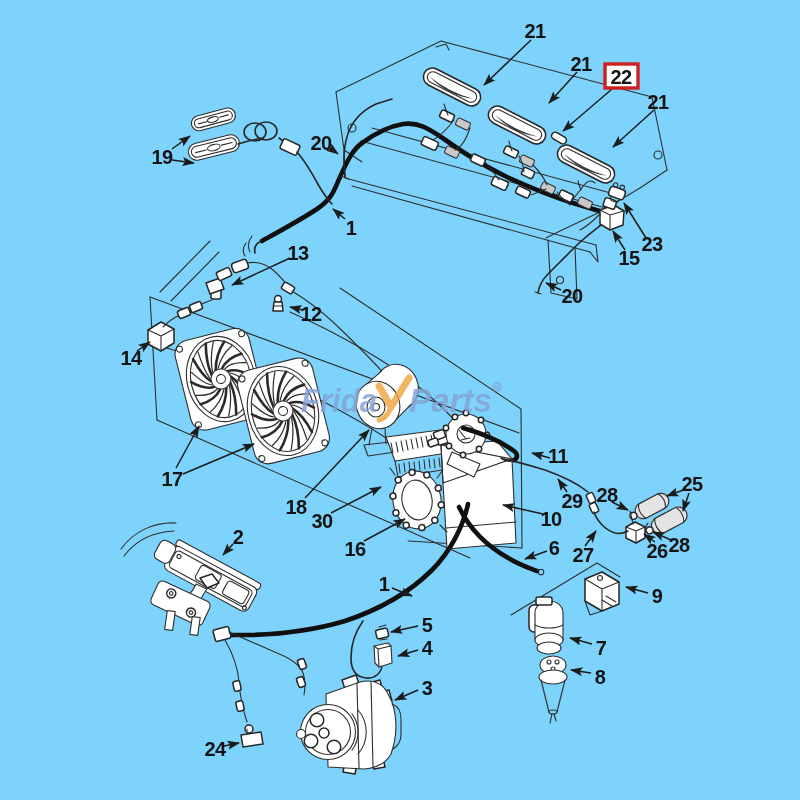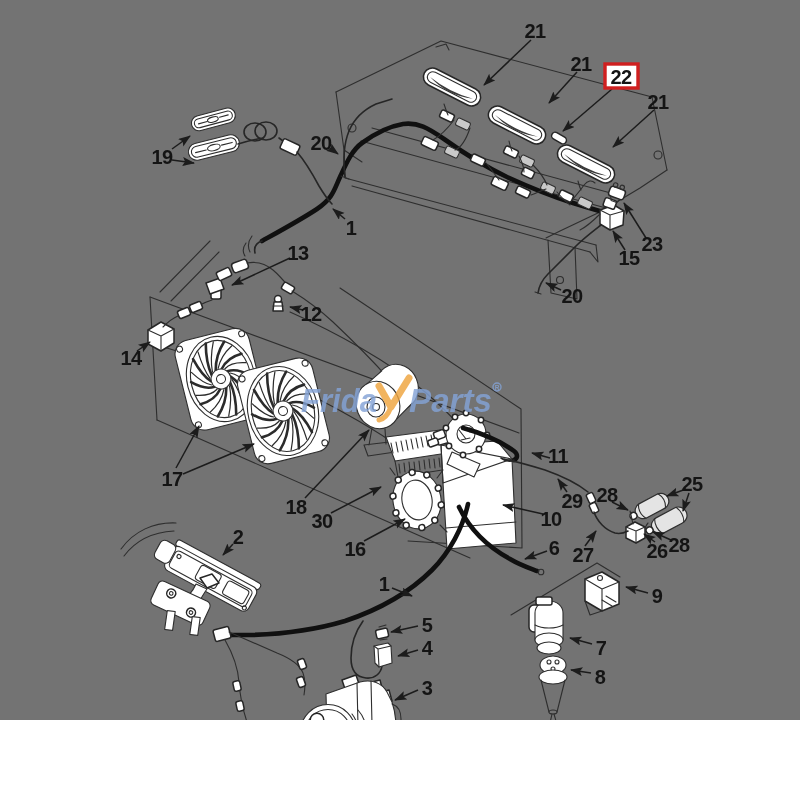--- a/index.html
+++ b/index.html
@@ -1,16 +1,16 @@
 <!DOCTYPE html>
 <html><head>
 <meta charset="utf-8">
 <style>
 html,body{margin:0;padding:0;background:#fff;}
-#page{position:relative;width:800px;height:720px;background:#737373;overflow:hidden;
+#page{position:relative;width:800px;height:800px;background:#7dd3fc;overflow:hidden;
 font-family:"Liberation Sans",sans-serif;}
 svg{position:absolute;left:0;top:0;}
 .t{fill:none;stroke:#2e2e2e;stroke-width:1.1;stroke-linecap:round;stroke-linejoin:round;}
 .m{fill:none;stroke:#262626;stroke-width:1.6;stroke-linecap:round;stroke-linejoin:round;}
 .k{fill:none;stroke:#101010;stroke-width:4.6;stroke-linecap:round;stroke-linejoin:round;}
 .w{fill:#ffffff;stroke:#2e2e2e;stroke-width:1.1;stroke-linejoin:round;}
 .wm{fill:#ffffff;stroke:#262626;stroke-width:1.5;stroke-linejoin:round;}
 .g{fill:#c9c9c9;stroke:#2e2e2e;stroke-width:1;stroke-linejoin:round;}
 .d{fill:#3a3a3a;stroke:none;}
 .al{stroke:#1c1c1c;stroke-width:1.5;fill:none;}

